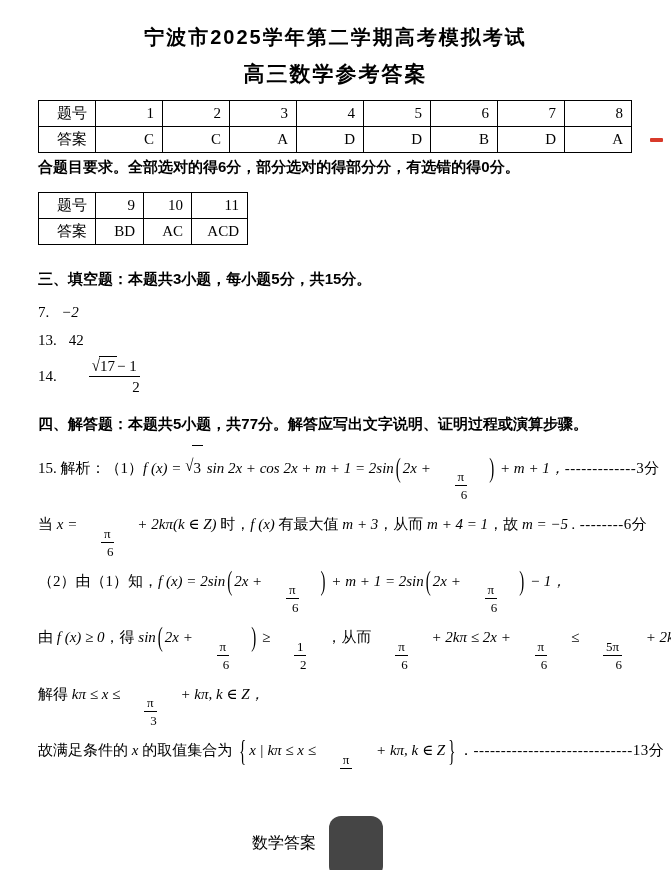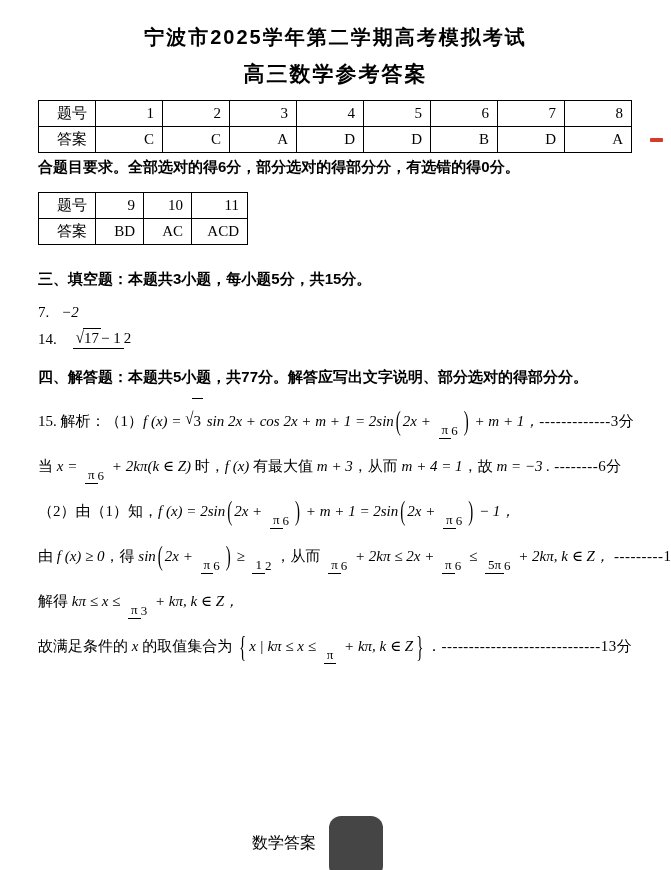--- a/index.html
+++ b/index.html
@@ -40,22 +40,22 @@
   .q12{margin-top:10px;}
   .q13{margin-top:8px;}
   .q14{margin-top:6px;display:flex;align-items:center;}
   .fill .lab{margin-right:12px;}
   .mline{font-size:15px;line-height:45px;white-space:nowrap;}
   .l1{margin-top:8px;}
   .cn{font-style:normal;}
   .m{font-style:italic;}
   .tail{font-style:normal;letter-spacing:0.5px;}
   .frac{
-    display:inline-flex;flex-direction:row;align-items:flex-start;
-    font-size:13px;line-height:15px;vertical-align:-0.65em;margin:0 4px;font-style:normal;
+    display:inline-flex;flex-direction:column;align-items:flex-end;
+    font-size:13px;line-height:15px;vertical-align:-0.65em;margin:0 20px;font-style:normal;
   }
   .frac .num{border-bottom:1px solid #000;padding:0 3px 1px 3px;display:inline-flex;align-items:flex-end;}
   .frac .den{padding-top:1px;}
   .frac.big{font-size:15px;line-height:18px;}
   .sqrt{display:inline-block;white-space:nowrap;font-style:normal;}
   .sqrt .rad{display:inline-block;transform:scaleY(1.12);transform-origin:center bottom;}
   .sqrt .radicand{display:inline-block;border-top:1px solid #000;padding:0 2px 0 1px;margin-left:-1px;}
   .bp{display:inline-block;transform:scaleY(1.8);transform-origin:center;margin:0 2px;font-style:normal;}
   .bbrace{display:inline-block;transform:scaleY(2.0);transform-origin:center;margin:0 3px;font-style:normal;}
   .red-mark{position:absolute;right:8px;top:138px;width:13px;height:4px;background:#d83a2a;border-radius:1px;}
@@ -121,45 +121,48 @@
       <td>ACD</td>
     </tr>
   </tbody>
     </table>
 
   <div class="heading h3a">三、填空题：本题共3小题，每小题5分，共15分。</div>
 
   <div class="fill q12">
     <span class="lab">7.</span><span class="m">−2</span>
   </div>
+  <div class="fill q13">
+    <span class="lab">13.</span><span>42</span>
+  </div>
   <div class="fill q14">
     <span class="lab">14.</span>
     <span class="frac big">
       <span class="num">
         <span class="sqrt"><span class="rad">√</span><span class="radicand">17</span></span>
           <span> − 1</span>
       </span>
       <span class="den">2</span>
     </span>
   </div>
 
-  <div class="heading h4a">四、解答题：本题共5小题，共77分。解答应写出文字说明、部分选对的得部分分。</div>
+  <div class="heading h4a">四、解答题：本题共5小题，共77分。解答应写出文字说明、证明过程或演算步骤。</div>
 
   <div class="mline l1">
     <span class="cn">15. 解析：（1）</span><span class="m">f (x) = </span><span class="sqrt"><span class="rad">√</span><span class="radicand">3</span></span><span class="m"> sin 2x + cos 2x + m + 1 = 2sin</span><span class="bp">(</span><span class="m">2x + </span><span class="frac">
         <span class="num">π</span>
         <span class="den">6</span>
       </span><span class="bp">)</span><span class="m"> + m + 1，</span><span class="tail">-------------3分</span>
   </div>
 
   <div class="mline">
     <span class="cn">当 </span><span class="m">x = </span><span class="frac">
         <span class="num">π</span>
         <span class="den">6</span>
-      </span><span class="m"> + 2kπ(k ∈ Z) </span><span class="cn">时，</span><span class="m">f (x) </span><span class="cn">有最大值 </span><span class="m">m + 3</span><span class="cn">，从而 </span><span class="m">m + 4 = 1</span><span class="cn">，故 </span><span class="m">m = −3 .</span><span class="tail"> --------6分</span>
+      </span><span class="m"> + 2kπ(k ∈ Z) </span><span class="cn">时，</span><span class="m">f (x) </span><span class="cn">有最大值 </span><span class="m">m + 3</span><span class="cn">，从而 </span><span class="m">m + 4 = 1</span><span class="cn">，故 </span><span class="m">m = −5 .</span><span class="tail"> --------6分</span>
   </div>
 
   <div class="mline">
     <span class="cn">（2）由（1）知，</span><span class="m">f (x) = 2sin</span><span class="bp">(</span><span class="m">2x + </span><span class="frac">
         <span class="num">π</span>
         <span class="den">6</span>
       </span><span class="bp">)</span><span class="m"> + m + 1 = 2sin</span><span class="bp">(</span><span class="m">2x + </span><span class="frac">
         <span class="num">π</span>
         <span class="den">6</span>
       </span><span class="bp">)</span><span class="m"> − 1，</span>

